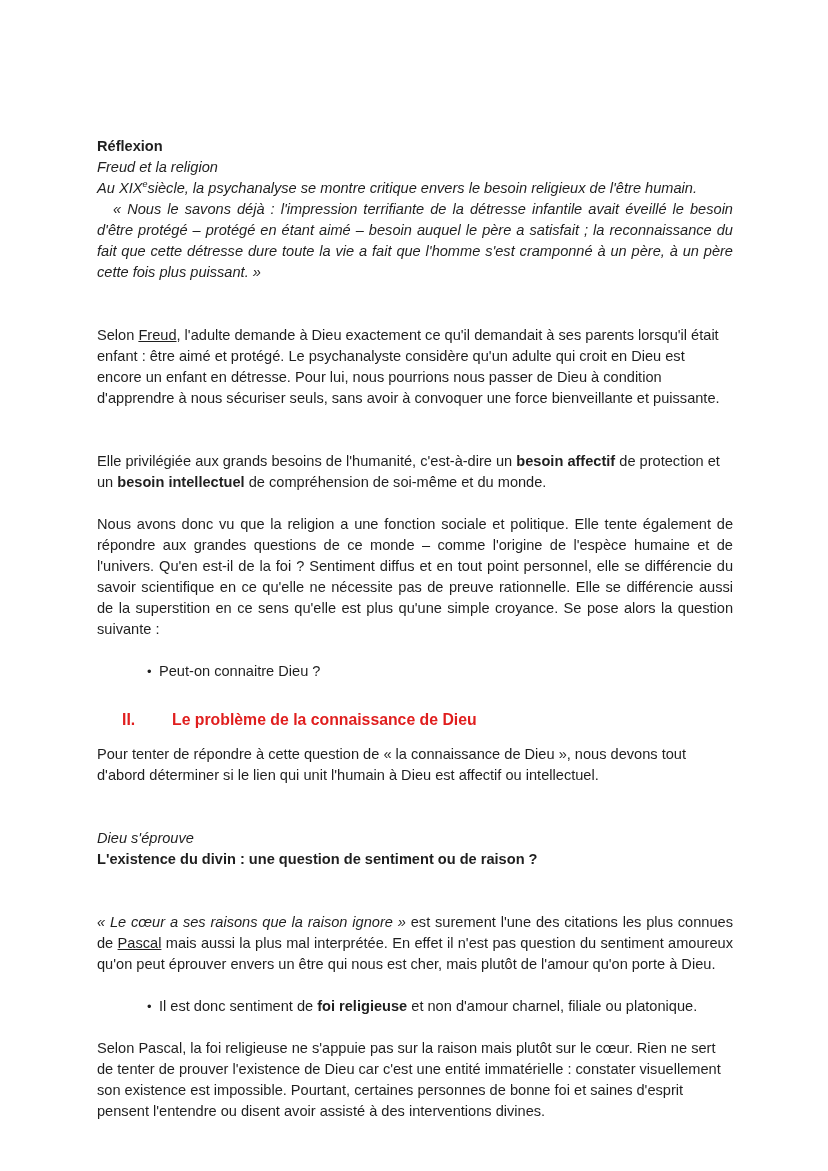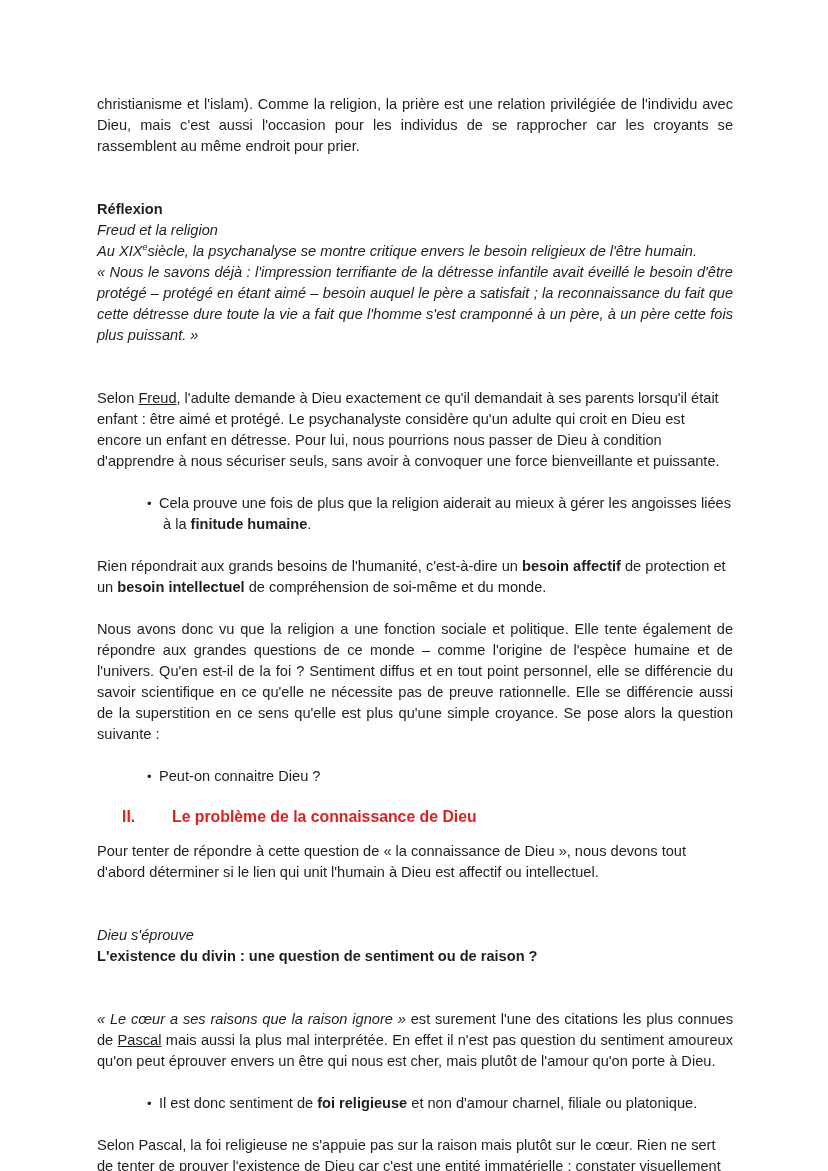--- a/index.html
+++ b/index.html
@@ -30,49 +30,47 @@
   }
   .bullet .bullet-marker {
     display: inline-block;
     width: 12px;
     text-indent: 0;
     font-size: 13px;
   }
   .heading-numbered {
     display: flex;
     align-items: baseline;
-    margin: 18px 0 12px 25px;
+    margin: 26px 0 12px 25px;
     font-weight: 700;
     font-size: 15.8px;
     line-height: 24px;
   }
   .heading-numbered .h-num {
     width: 50px;
     flex: 0 0 50px;
   }
   sup { font-size: 9px; line-height: 0; }
 </style>
 </head>
 <body>
 
 <div class="page">
   <div>
-      <p class="para justify"><span>christianisme et l'islam). Comme la religion, la prière est une relation privilégiée de l'individu avec Dieu, mais c'est aussi l'occasion pour les individus de se rapprocher car les croyants se rassemblent au même endroit pour prier.</span></p>
       <div class="spacer" style="height: 42px;"></div>
       <p class="para"><span style="font-weight: 700; margin-top: 39px;">Réflexion</span></p>
       <p class="para"><span style="font-style: italic;">Freud et la religion</span></p>
       <p class="para"><span style="font-style: italic;">Au XIX</span><sup style="font-style: italic;">e</sup><span style="font-style: italic;">siècle, la psychanalyse se montre critique envers le besoin religieux de l'être humain.</span></p>
-      <p class="para justify"><span style="font-style: italic;">« Nous le savons déjà : l'impression terrifiante de la détresse infantile avait éveillé le besoin d'être protégé – protégé en étant aimé – besoin auquel le père a satisfait ; la reconnaissance du fait que cette détresse dure toute la vie a fait que l'homme s'est cramponné à un père, à un père cette fois plus puissant. »</span></p>
+      <p class="para justify"><span style="font-style: italic; margin-left: 16px;">« Nous le savons déjà : l'impression terrifiante de la détresse infantile avait éveillé le besoin d'être protégé – protégé en étant aimé – besoin auquel le père a satisfait ; la reconnaissance du fait que cette détresse dure toute la vie a fait que l'homme s'est cramponné à un père, à un père cette fois plus puissant. »</span></p>
       <div class="spacer" style="height: 21px;"></div>
       <div class="spacer" style="height: 21px;"></div>
       <p class="para"><span>Selon </span><span style="text-decoration: underline;">Freud</span><span>, l'adulte demande à Dieu exactement ce qu'il demandait à ses parents lorsqu'il était enfant : être aimé et protégé. Le psychanalyste considère qu'un adulte qui croit en Dieu est encore un enfant en détresse. Pour lui, nous pourrions nous passer de Dieu à condition d'apprendre à nous sécuriser seuls, sans avoir à convoquer une force bienveillante et puissante.</span></p>
       <div class="spacer" style="height: 21px;"></div>
-      <div class="bullet"><span class="bullet-marker">•</span><span>Cela prouve une fois de plus que la religion aiderait au mieux à gérer les angoisses liées à la </span><span style="font-weight: 700;">finitude humaine</span><span>.</span></div>
       <div class="spacer" style="height: 21px;"></div>
-      <p class="para"><span>Rien répondrait aux grands besoins de l'humanité, c'est-à-dire un </span><span style="font-weight: 700;">besoin affectif</span><span> de protection et un </span><span style="font-weight: 700; margin-top: 20px;">besoin intellectuel</span><span> de compréhension de soi-même et du monde.</span></p>
+      <p class="para"><span>Elle privilégiée aux grands besoins de l'humanité, c'est-à-dire un </span><span style="font-weight: 700;">besoin affectif</span><span> de protection et un </span><span style="font-weight: 700; margin-top: 20px;">besoin intellectuel</span><span> de compréhension de soi-même et du monde.</span></p>
       <div class="spacer" style="height: 21px;"></div>
       <p class="para justify"><span>Nous avons donc vu que la religion a une fonction sociale et politique. Elle tente également de répondre aux grandes questions de ce monde – comme l'origine de l'espèce humaine et de l'univers. Qu'en est-il de la foi ? Sentiment diffus et en tout point personnel, elle se différencie du savoir scientifique en ce qu'elle ne nécessite pas de preuve rationnelle. Elle se différencie aussi de la superstition en ce sens qu'elle est plus qu'une simple croyance. Se pose alors la question suivante :</span></p>
       <div class="spacer" style="height: 21px;"></div>
       <div class="bullet"><span class="bullet-marker">•</span><span>Peut-on connaitre Dieu ?</span></div>
       <div class="heading-numbered" style="color: rgb(224, 30, 30);">
         <span class="h-num">II.</span>
         <span class="h-text">Le problème de la connaissance de Dieu</span>
       </div>
       <p class="para"><span>Pour tenter de répondre à cette question de « la connaissance de Dieu », nous devons tout d'abord déterminer si le lien qui unit l'humain à Dieu est affectif ou intellectuel.</span></p>
       <div class="spacer" style="height: 42px;"></div>

